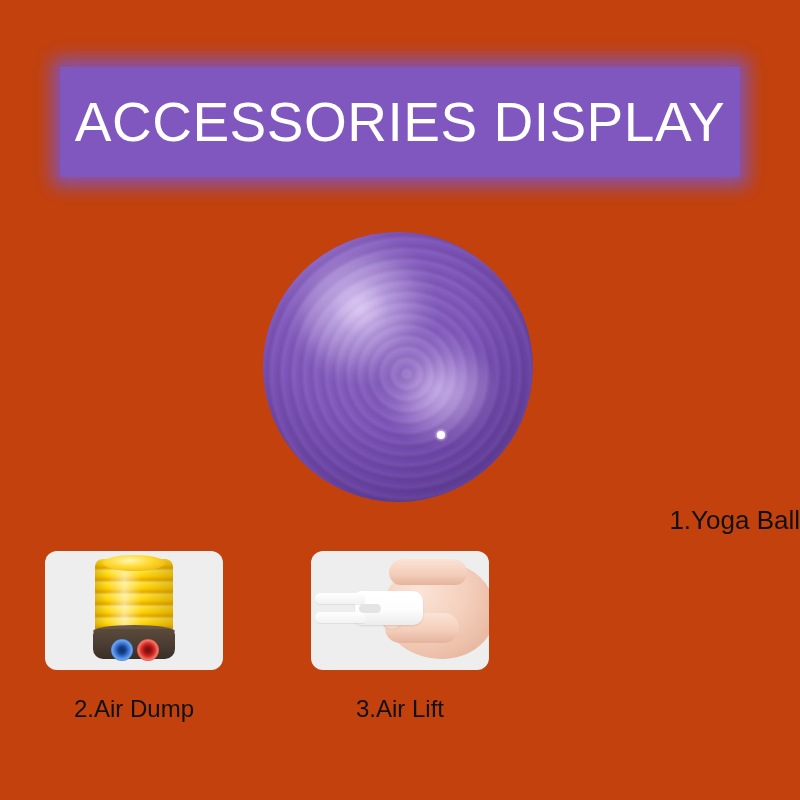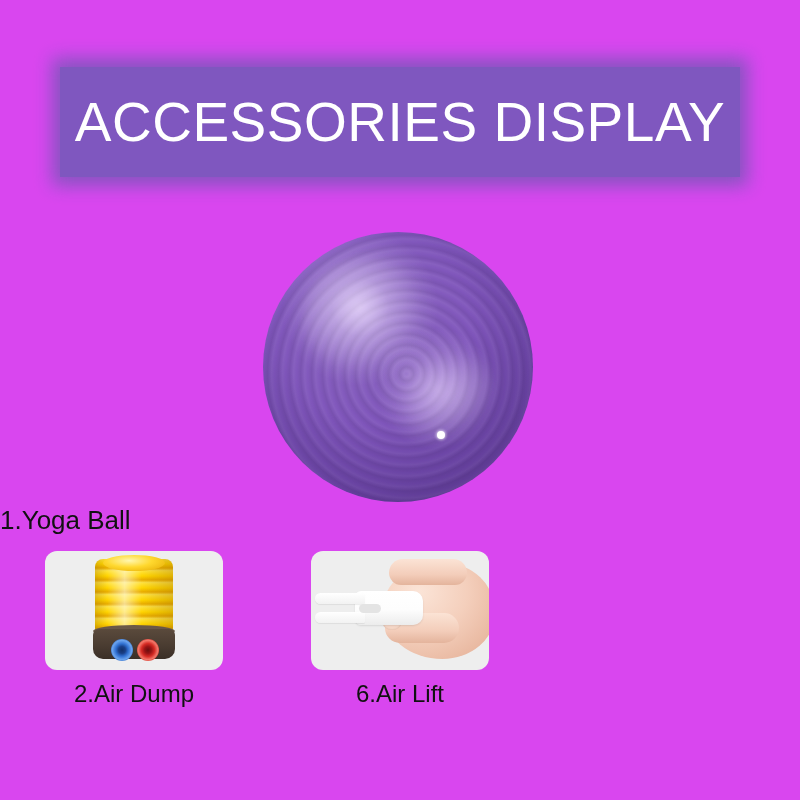--- a/index.html
+++ b/index.html
@@ -13,21 +13,21 @@
     height: 800px;
     overflow: hidden;
     font-family: "Liberation Sans", sans-serif;
     position: relative;
   }
 
   #page {
     position: relative;
     width: 800px;
     height: 800px;
-    background: #d946ef;
+    background: #c2410c;
   }
 
   
   .banner-wrap {
     position: absolute;
     left: 52px;
     top: 58px;
     width: 696px;
     height: 128px;
   }
@@ -138,21 +138,21 @@
     border-radius: 50%;
     background: #ffffff;
     box-shadow: 0 0 3px 1px rgba(255,255,255,0.65);
   }
 
   .ball-caption {
     position: absolute;
     left: 0;
     top: 505px;
     width: 800px;
-    text-align: left;
+    text-align: right;
     font-size: 26px;
     color: #111111;
     font-family: "Liberation Sans", sans-serif;
   }
 
   
   .thumb-row {
     position: absolute;
     left: 0;
     top: 551px;
@@ -170,21 +170,21 @@
 
   .thumb-card {
     position: relative;
     width: 178px;
     height: 119px;
     background: #eeeeee;
     border-radius: 12px;
     overflow: hidden;
   }
   .thumb-label {
-    margin-top: 10px;
+    margin-top: 25px;
     width: 178px;
     text-align: center;
     font-size: 24px;
     color: #111111;
     white-space: nowrap;
     font-family: "Liberation Sans", sans-serif;
   }
 
   
   .pump {
@@ -430,18 +430,18 @@
           <div class="finger f-bot"></div>
           <div class="nail nail-1"></div>
           <div class="fork">
             <div class="fork-body"></div>
             <div class="fork-tine fork-tine-top"></div>
             <div class="fork-tine fork-tine-bot"></div>
             <div class="fork-slot"></div>
           </div>
         </div>
       </div>
-      <div class="thumb-label">6.Air Lift</div>
+      <div class="thumb-label">3.Air Lift</div>
     </div>
 
 
   </div>
 </div>
 
 </body></html>

